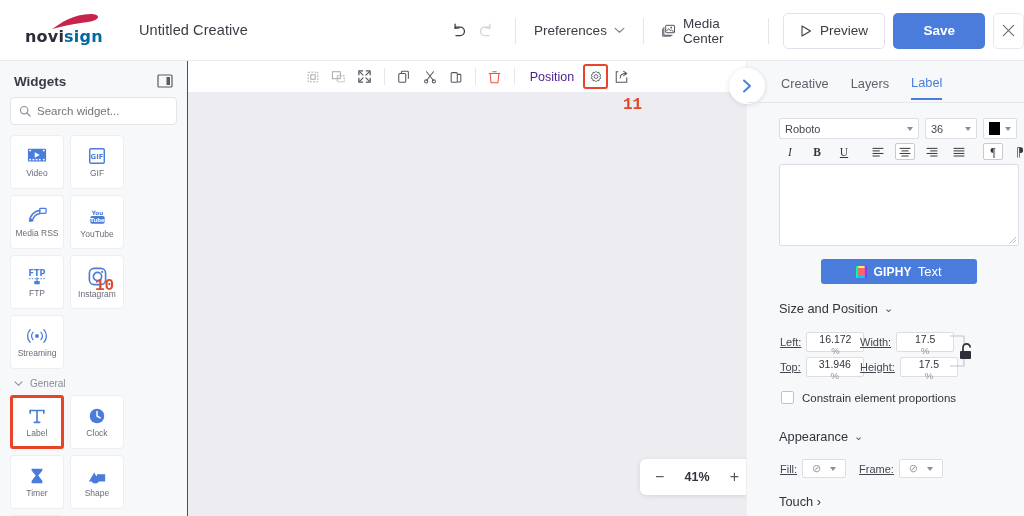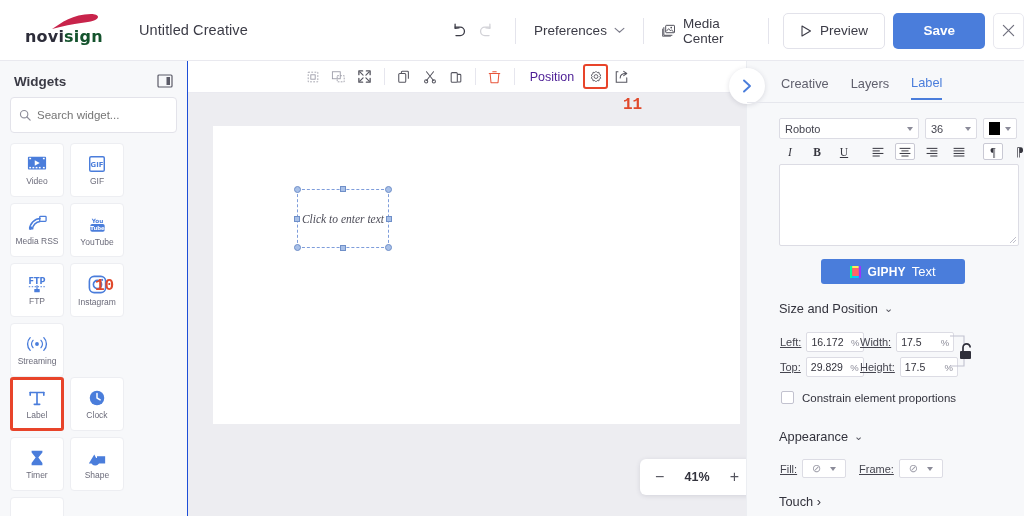--- a/index.html
+++ b/index.html
@@ -19,21 +19,21 @@
     border-bottom: 1px solid #e9e9ef;
   }
   .logo-wrap { display: flex; align-items: center; margin-left: 25px; width: 100px; }
   .logo { position: relative; width: 78px; height: 34px; }
   .logo-text {
     position: absolute; left: 0; bottom: 1px;
     font-family: "DejaVu Sans", sans-serif;
     font-size: 16px; font-weight: 700; letter-spacing: .2px;
   }
   .logo-a { color: #2d2d3a; }
-  .logo-b { color: #14532d; }
+  .logo-b { color: #0369a1; }
   .logo-swoosh { position: absolute; left: 26px; top: 0px; width: 48px; height: 17px; }
   .doc-title {
     margin-left: 14px; font-size: 14.5px; color: #3b3b46; letter-spacing: .1px;
   }
   .top-actions {
     position: absolute; left: 444px; top: 0; height: 61px;
     display: flex; align-items: center; gap: 0;
   }
   .icon-btn {
     width: 34px; height: 34px; display: flex; align-items: center; justify-content: center;
@@ -69,21 +69,21 @@
     position: absolute; left: 0; top: 61px; width: 188px; height: 455px;
     background: #f7f8fa; border-right: 1px solid #1d4ed8; overflow: hidden;
   }
   .sb-head {
     display: flex; align-items: center; justify-content: space-between;
     padding: 12px 14px 6px 14px;
   }
   .sb-title { font-size: 13.5px; color: #3b3b46; font-weight: 600; }
   .collapse-ic { width: 16px; height: 16px; cursor: pointer; }
   .search-wrap {
-    margin: 2px 10px 10px 10px; height: 36px; background: #fff;
+    margin: 2px 10px 10px 10px; height: 28px; background: #fff;
     border: 1px solid #e3e3ea; border-radius: 4px;
     display: flex; align-items: center; padding: 0 8px; gap: 6px;
   }
   .search-input {
     border: none; outline: none; font-size: 11.5px; color: #9a9aa8;
     width: 130px; background: transparent; font-family: "Liberation Sans", sans-serif;
   }
   .wgrid { display: flex; flex-wrap: wrap; gap: 6px; padding: 0 10px; }
   .wcell {
     width: 54px; height: 54px; background: #fff; border: 1px solid #edeef2; border-radius: 4px;
@@ -178,37 +178,37 @@
     font-size: 11.5px; color: #36363f; cursor: pointer; font-family: "Liberation Serif", serif;
   }
   .fbtn.on { border: 1px solid #c9c9d4; background: #fff; border-radius: 2px; height: 17px; }
   .fgap { width: 7px; }
   .editor {
     position: absolute; left: 779px; top: 164px; width: 240px; height: 82px;
     background: #fff; border: 1px solid #dcdce4; border-radius: 2px;
   }
   .ed-grip { position: absolute; right: 1px; bottom: 1px; width: 8px; height: 8px; }
   .giphy {
-    position: absolute; left: 821px; top: 259px; width: 144px; height: 25px;
+    position: absolute; left: 821px; top: 259px; width: 156px; height: 25px;
     background: #4a7ddb; border-radius: 3px; display: flex; align-items: center;
     justify-content: center; gap: 6px; cursor: pointer;
   }
   .giphy-mark { width: 11px; height: 12px; display: block; }
   .giphy-word { color: #fff; font-size: 12px; font-weight: 700; letter-spacing: .2px; }
   .giphy-txt { color: #fff; font-size: 13px; }
   .sect-title {
     position: absolute; font-size: 12.8px; color: #33333d;
     display: flex; align-items: center; gap: 6px;
   }
   .chev { font-size: 11px; color: #55555f; }
   .fld-lbl { font-size: 11px; color: #45454f; text-decoration: underline; }
   .fld {
     width: 58px; height: 20px; background: #fff; border: 1px solid #dcdce4; border-radius: 2px;
     display: flex; align-items: center; justify-content: space-between; padding: 0 4px;
-    font-size: 10.5px; color: #33333d;
+    font-size: 10.5px; color: #33333d; flex-direction: column;
   }
   .pct { color: #8d8d9a; font-size: 9.5px; }
   .row { position: absolute; display: flex; align-items: center; gap: 5px; }
   .chkrow { position: absolute; left: 781px; top: 391px; display: flex; align-items: center; gap: 8px; }
   .chk { width: 13px; height: 13px; border: 1px solid #c2c2cf; background: #fff; border-radius: 2px; cursor: pointer; }
   .chk-lbl { font-size: 11.5px; color: #33333d; }
   .app-fld {
     width: 44px; height: 19px; background: #fff; border: 1px solid #dcdce4; border-radius: 2px;
     display: flex; align-items: center; justify-content: center; gap: 4px; cursor: pointer;
   }
@@ -361,20 +361,26 @@
           <path d="M17.4 7 a6 6 0 0 1 0 8" fill="none" stroke="#4a7ddb" stroke-width="1.5" stroke-linecap="round"></path>
           <path d="M5.5 4 a10 10 0 0 0 0 14" fill="none" stroke="#4a7ddb" stroke-width="1.5" stroke-linecap="round"></path>
           <path d="M20.5 4 a10 10 0 0 1 0 14" fill="none" stroke="#4a7ddb" stroke-width="1.5" stroke-linecap="round"></path>
         </svg>
         <span class="wlabel">Streaming</span>
       </div>
     </div>
 
     <div class="anno" style="left:95px; top:216px;">10</div>
 
+    <div class="sec-head">
+      <svg width="9" height="6" viewBox="0 0 10 7">
+        <path d="M1 1 L5 5 L9 1" fill="none" stroke="#8a8a99" stroke-width="1.2" stroke-linecap="round"></path>
+      </svg>
+      <span>General</span>
+    </div>
     <div class="wgrid">
       <div class="wcell sel">
         <svg width="20" height="20" viewBox="0 0 22 22">
           <path d="M3.5 5 L18.5 5 M11 5 L11 18 M8 18 L14 18" stroke="#4a7ddb" stroke-width="1.8" stroke-linecap="round"></path>
           <path d="M3.5 5 L3.5 8 M18.5 5 L18.5 8" stroke="#4a7ddb" stroke-width="1.8" stroke-linecap="round"></path>
         </svg>
         <span class="wlabel">Label</span>
       </div>
       <div class="wcell">
         <svg width="20" height="20" viewBox="0 0 22 22">
@@ -464,33 +470,20 @@
         <svg width="15" height="14" viewBox="0 0 16 16">
           <path d="M4 2 L2 2 L2 14 L14 14 L14 9" fill="none" stroke="#55555f" stroke-width="1.2" stroke-linecap="round"></path>
           <path d="M6.5 9 C6.5 5 9.5 4 13 4" fill="none" stroke="#55555f" stroke-width="1.2" stroke-linecap="round"></path>
           <path d="M10.5 1.5 L14 4 L10.5 6.5" fill="none" stroke="#55555f" stroke-width="1.2" stroke-linejoin="round" stroke-linecap="round"></path>
         </svg>
       </div>
     </div>
 
     <div class="anno" style="left:435px; top:35px;">11</div>
 
-    <div class="page">
-      <div class="sel-box">
-        <div class="sel-text">Click to enter text</div>
-        <div class="h-c" style="left:-4px; top:-4px;"></div>
-        <div class="h-s" style="left:calc(50% - 3px); top:-4px;"></div>
-        <div class="h-c" style="right:-4px; top:-4px;"></div>
-        <div class="h-s" style="left:-4px; top:calc(50% - 3px);"></div>
-        <div class="h-s" style="right:-4px; top:calc(50% - 3px);"></div>
-        <div class="h-c" style="left:-4px; bottom:-4px;"></div>
-        <div class="h-s" style="left:calc(50% - 3px); bottom:-4px;"></div>
-        <div class="h-c" style="right:-4px; bottom:-4px;"></div>
-      </div>
-    </div>
 
     <div class="zoomctl">
       <span class="zbtn">−</span>
       <span class="zval">41%</span>
       <span class="zbtn">+</span>
     </div>
   </div>
 
   <div class="rpanel">
     <div class="rp-expander">
@@ -591,21 +584,21 @@
   <div class="row" style="left:860px; top:332px;">
     <span class="fld-lbl">Width:</span>
     <div class="fld">
       <span>17.5</span>
       <span class="pct">%</span>
     </div>
   </div>
   <div class="row" style="left:780px; top:357px;">
     <span class="fld-lbl">Top:</span>
     <div class="fld">
-      <span>29.829</span>
+      <span>31.946</span>
       <span class="pct">%</span>
     </div>
   </div>
   <div class="row" style="left:860px; top:357px;">
     <span class="fld-lbl">Height:</span>
     <div class="fld">
       <span>17.5</span>
       <span class="pct">%</span>
     </div>
   </div>

